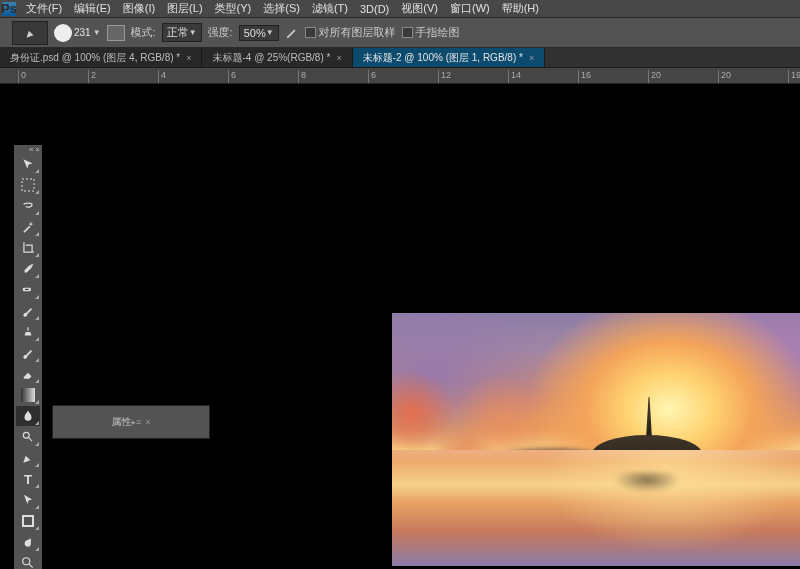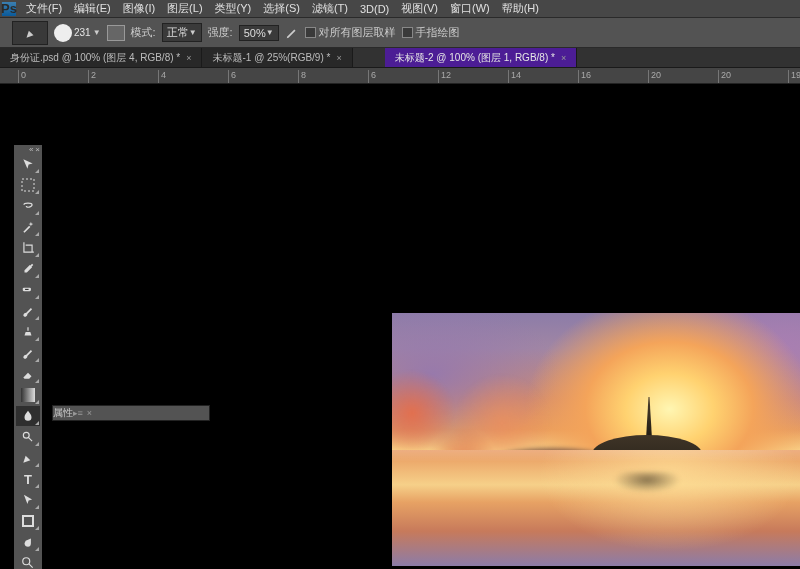--- a/index.html
+++ b/index.html
@@ -90,23 +90,22 @@
 }
 .doc-tab {
   padding: 3px 10px;
   background: #282828;
   color: #bcbcbc;
   font-size: 10px;
   border-right: 1px solid #1a1a1a;
   display:flex;align-items:center;
 }
 .doc-tab.active {
-  background: #4c1d95;
+  background: #0c4a6e;
   color: #e5e5e5;
-  margin-left: 32px;
 }
 .tab-x { margin-left:6px; font-size:9px; color:#999; }
 
 
 .ruler-h {
   height: 16px;
   background: #454545;
   position: relative;
   font-size:9px;color:#aaa;
   border-bottom:1px solid #222;
@@ -153,21 +152,21 @@
 
 
 .props-panel{
   position:absolute;
   top:405px;left:52px;
   width:158px;
   background:#535353;
   border:1px solid #222;
 }
 .props-header{
-  height:14px;display:flex;align-items:center;justify-content:flex-start;
+  height:32px;display:flex;align-items:center;justify-content:center;
   padding:0 0;font-size:10px;color:#c8c8c8;
 }
 .props-header .ctrls{display:flex;gap:4px;font-size:9px;color:#999;}
 .props-body{
   background:#434343;padding:8px;min-height:120px;
   font-size:10px;color:#bbb;
 }
 
 
 .image-doc{
@@ -289,21 +288,21 @@
     <span>手指绘图</span>
   </label>
 </div>
 
 <div class="tabbar">
   <div class="doc-tab">
     <span>身份证.psd @ 100% (图层 4, RGB/8) *</span>
     <span class="tab-x">×</span>
   </div>
   <div class="doc-tab">
-    <span>未标题-1 @ 25%(RGB/9) *</span>
+    <span>未标题-4 @ 25%(RGB/8) *</span>
     <span class="tab-x">×</span>
   </div>
   <div class="doc-tab active">
     <span>未标题-2 @ 100% (图层 1, RGB/8) *</span>
     <span class="tab-x">×</span>
   </div>
 </div>
 
 <div class="ruler-h">
   <div class="tick" style="left:18px">0</div>

